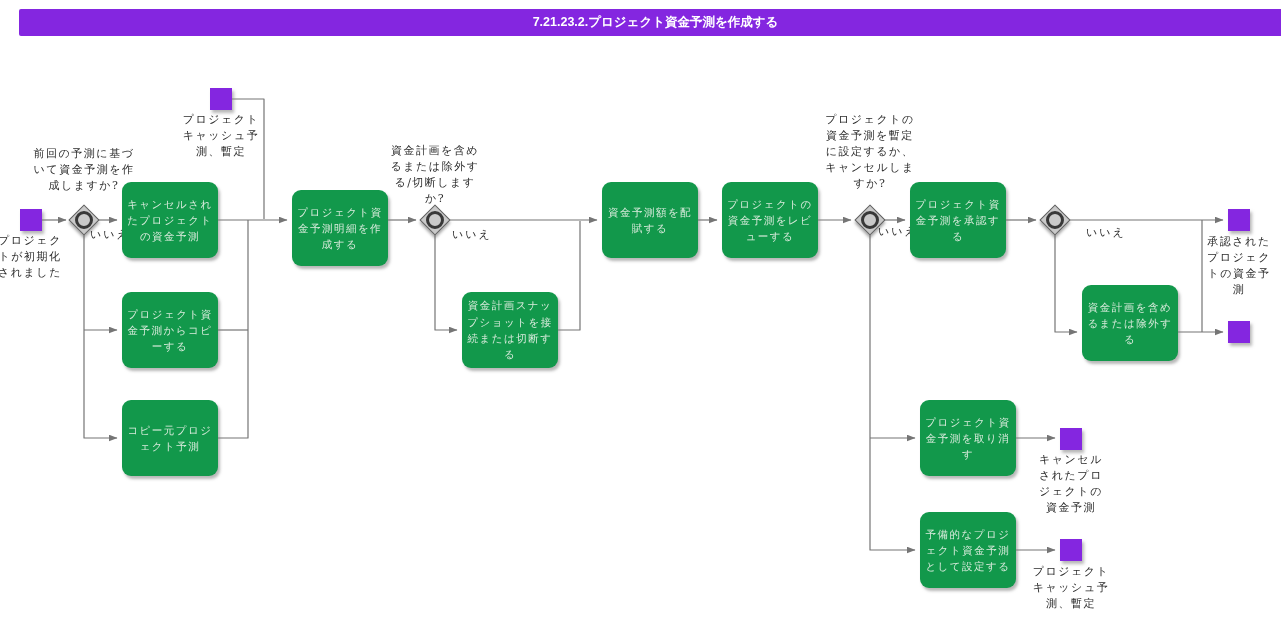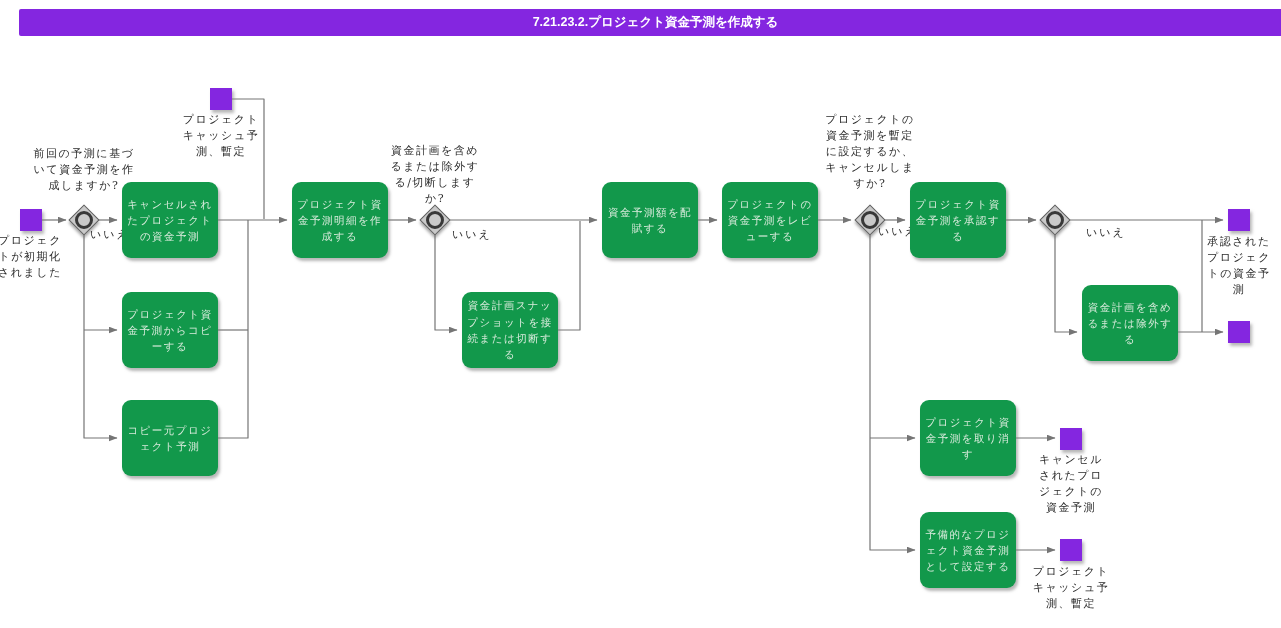--- a/index.html
+++ b/index.html
@@ -118,21 +118,21 @@
   <div class="note" style="left:823px;top:112px;width:94px">プロジェクトの資金予測を暫定に設定するか、キャンセルしますか?</div>
 
   <div class="no-label" style="left:90px;top:227px">いいえ</div>
   <div class="no-label" style="left:452px;top:227px">いいえ</div>
   <div class="no-label" style="left:878px;top:224px">いいえ</div>
   <div class="no-label" style="left:1086px;top:225px">いいえ</div>
 
   <div class="task" style="left:122px;top:182px">キャンセルされたプロジェクトの資金予測</div>
   <div class="task" style="left:122px;top:292px">プロジェクト資金予測からコピーする</div>
   <div class="task" style="left:122px;top:400px">コピー元プロジェクト予測</div>
-  <div class="task" style="left:292px;top:182px">プロジェクト資金予測明細を作成する</div>
+  <div class="task" style="left:292px;top:190px">プロジェクト資金予測明細を作成する</div>
   <div class="task" style="left:462px;top:292px">資金計画スナップショットを接続または切断する</div>
   <div class="task" style="left:602px;top:182px">資金予測額を配賦する</div>
   <div class="task" style="left:722px;top:182px">プロジェクトの資金予測をレビューする</div>
   <div class="task" style="left:910px;top:182px">プロジェクト資金予測を承認する</div>
   <div class="task" style="left:1082px;top:285px">資金計画を含めるまたは除外する</div>
   <div class="task" style="left:920px;top:400px">プロジェクト資金予測を取り消す</div>
   <div class="task" style="left:920px;top:512px">予備的なプロジェクト資金予測として設定する</div>
 
 </div>
 

